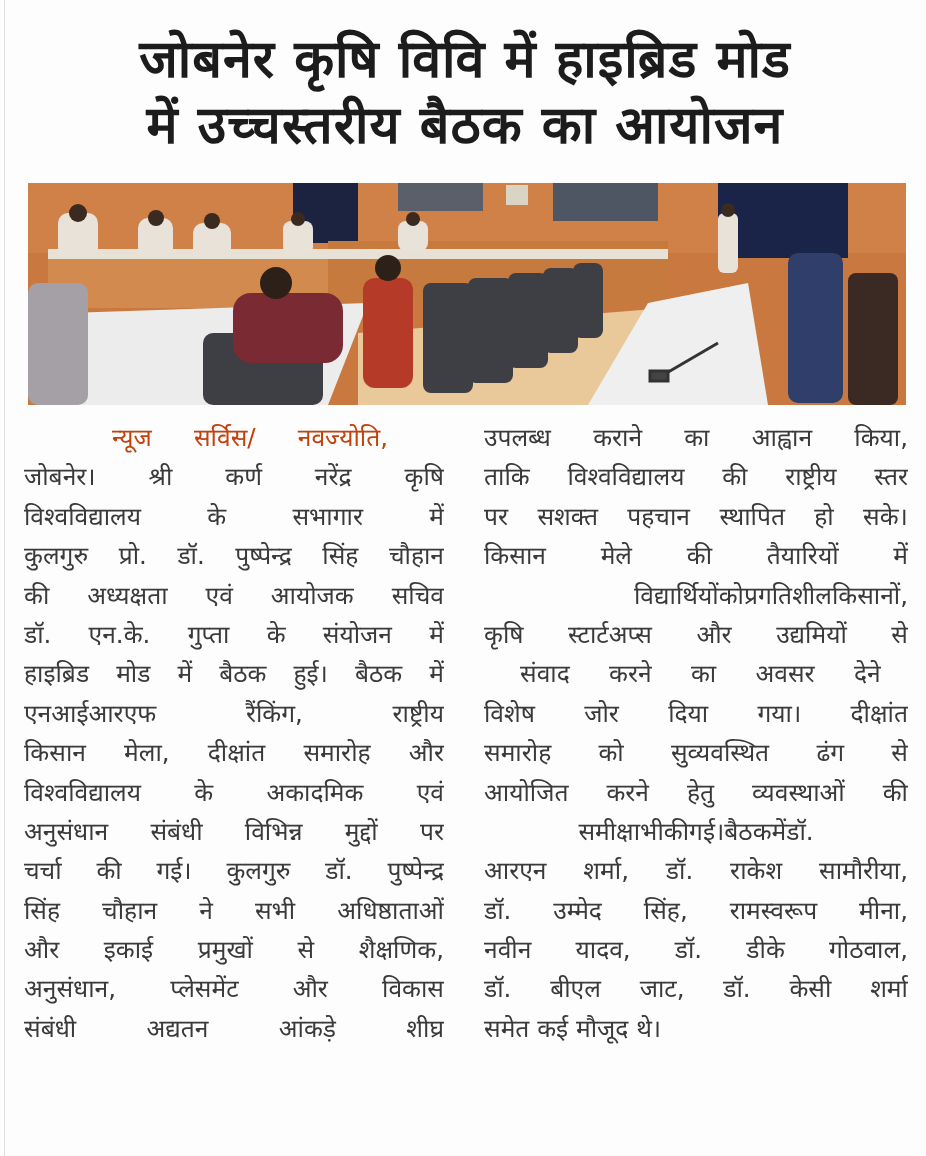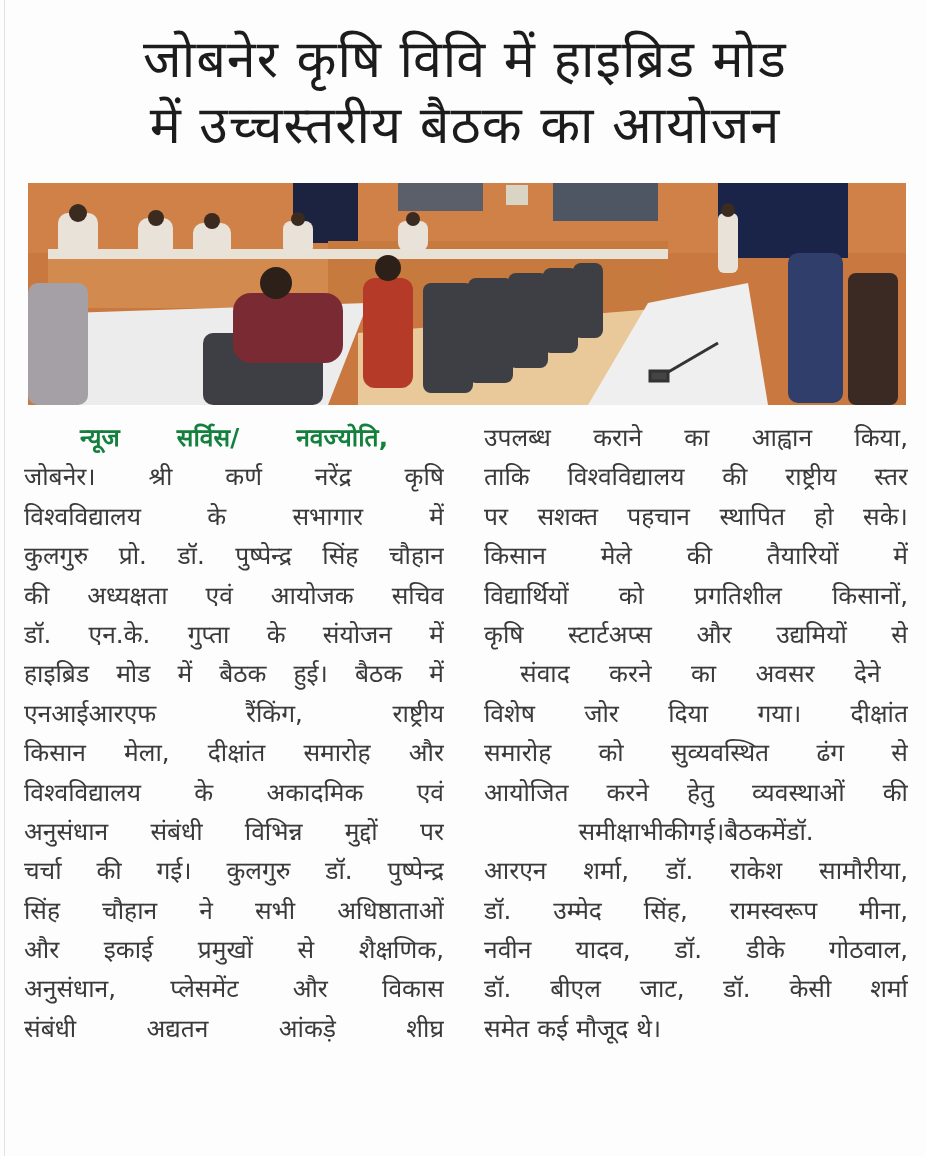--- a/index.html
+++ b/index.html
@@ -5,38 +5,38 @@
     html, body { margin: 0; padding: 0; background: #ffffff; }
     body {
       width: 926px; height: 1156px; overflow: hidden; position: relative;
       font-family: "DejaVu Sans", "Liberation Sans", sans-serif;
       color: #2b2b2b;
     }
     .clip { position: absolute; left: 0; top: 0; width: 926px; height: 1156px; background: #fdfdfd; }
     .left-rule { position: absolute; left: 4px; top: 0; width: 1px; height: 1156px; background: #e2e2e2; }
     .headline {
       position: absolute; left: 20px; top: 26px; width: 890px; text-align: center;
-      font-family: "DejaVu Sans", sans-serif; font-weight: normal; color: #1c1c1c;
+      font-family: "DejaVu Sans", sans-serif; font-weight: bold; color: #1c1c1c;
       font-size: 52px; line-height: 66px; letter-spacing: 1px;
     }
     .headline .l { display: block; white-space: nowrap; }
     .photo {
       position: absolute; left: 28px; top: 183px; width: 878px; height: 222px; overflow: hidden;
       background: #c8733a;
     }
     .photo svg { display: block; }
     .body-col {
       position: absolute; top: 418px; font-size: 24.6px; line-height: 39.4px; color: #3a3a3a;
       text-align: justify; text-align-last: justify;
     }
     .body-col .ln { display: block; white-space: nowrap; overflow: hidden; height: 39.4px; }
     .body-col .ln.last { text-align-last: left; }
     .col-left { left: 24px; width: 420px; }
     .col-right { left: 484px; width: 424px; }
-    .dateline { font-weight: bold; color: #15803d; }
+    .dateline { font-weight: normal; color: #c2410c; gap: 32px; }
     .indent { display: inline-block; width: 56px; }
     .just { display: flex; justify-content: space-between; }
   </style>
 </head>
 <body>
 
 <div class="clip">
   <div class="left-rule"></div>
 
   <h1 class="headline" style="margin:0;">
@@ -286,21 +286,21 @@
     <span class="ln">
         <span class="just" style="display: flex; justify-content: space-between; width: 100%;">
           <span>किसान</span>
           <span>मेले</span>
           <span>की</span>
           <span>तैयारियों</span>
           <span>में</span>
         </span>
       </span>
     <span class="ln">
-        <span class="just" style="display: flex; justify-content: space-between; width: 100%;">
+        <span class="just" style="display: flex; justify-content: flex-end; width: 100%;">
           <span>विद्यार्थियों</span>
           <span>को</span>
           <span>प्रगतिशील</span>
           <span>किसानों,</span>
         </span>
       </span>
     <span class="ln">
         <span class="just" style="display: flex; justify-content: space-between; width: 100%;">
           <span>कृषि</span>
           <span>स्टार्टअप्स</span>

